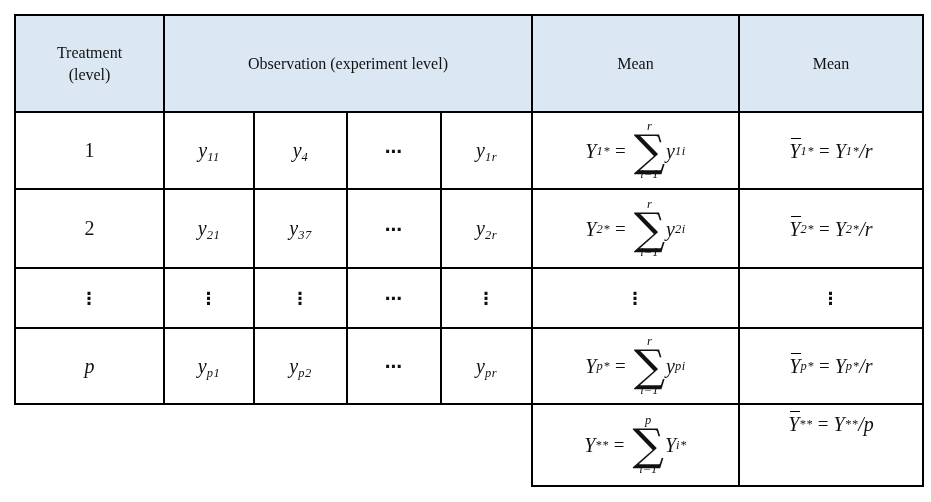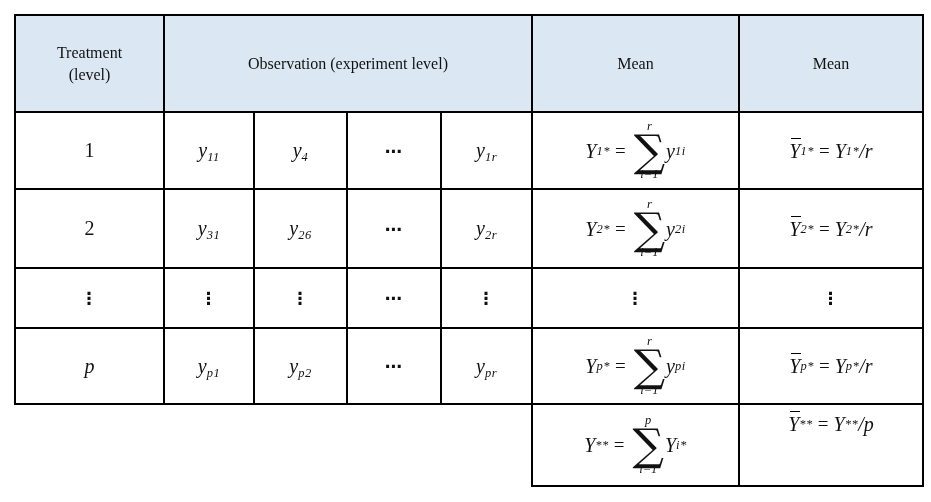--- a/index.html
+++ b/index.html
@@ -100,22 +100,22 @@
           <span class="eq">=</span>
           <span class="mi">Y</span>
               <sub>1*</sub>
               <span class="mi">/r</span>
         </span>
       </td>
     </tr>
 
     <tr class="r-2">
       <td><span class="lvl">2</span></td>
-      <td><span class="mi">y</span><sub>31</sub></td>
-      <td><span class="mi">y</span><sub>26</sub></td>
+      <td><span class="mi">y</span><sub>21</sub></td>
+      <td><span class="mi">y</span><sub>37</sub></td>
       <td><span class="dots">⋯</span></td>
       <td><span class="mi">y</span><sub>2r</sub></td>
       <td>
         <span class="formula">
           <span class="mi">Y</span>
               <sub>2*</sub>
           <span class="eq">=</span>
           <span class="sum">
             <span class="lim">r</span>
             <span class="sig">∑</span>

